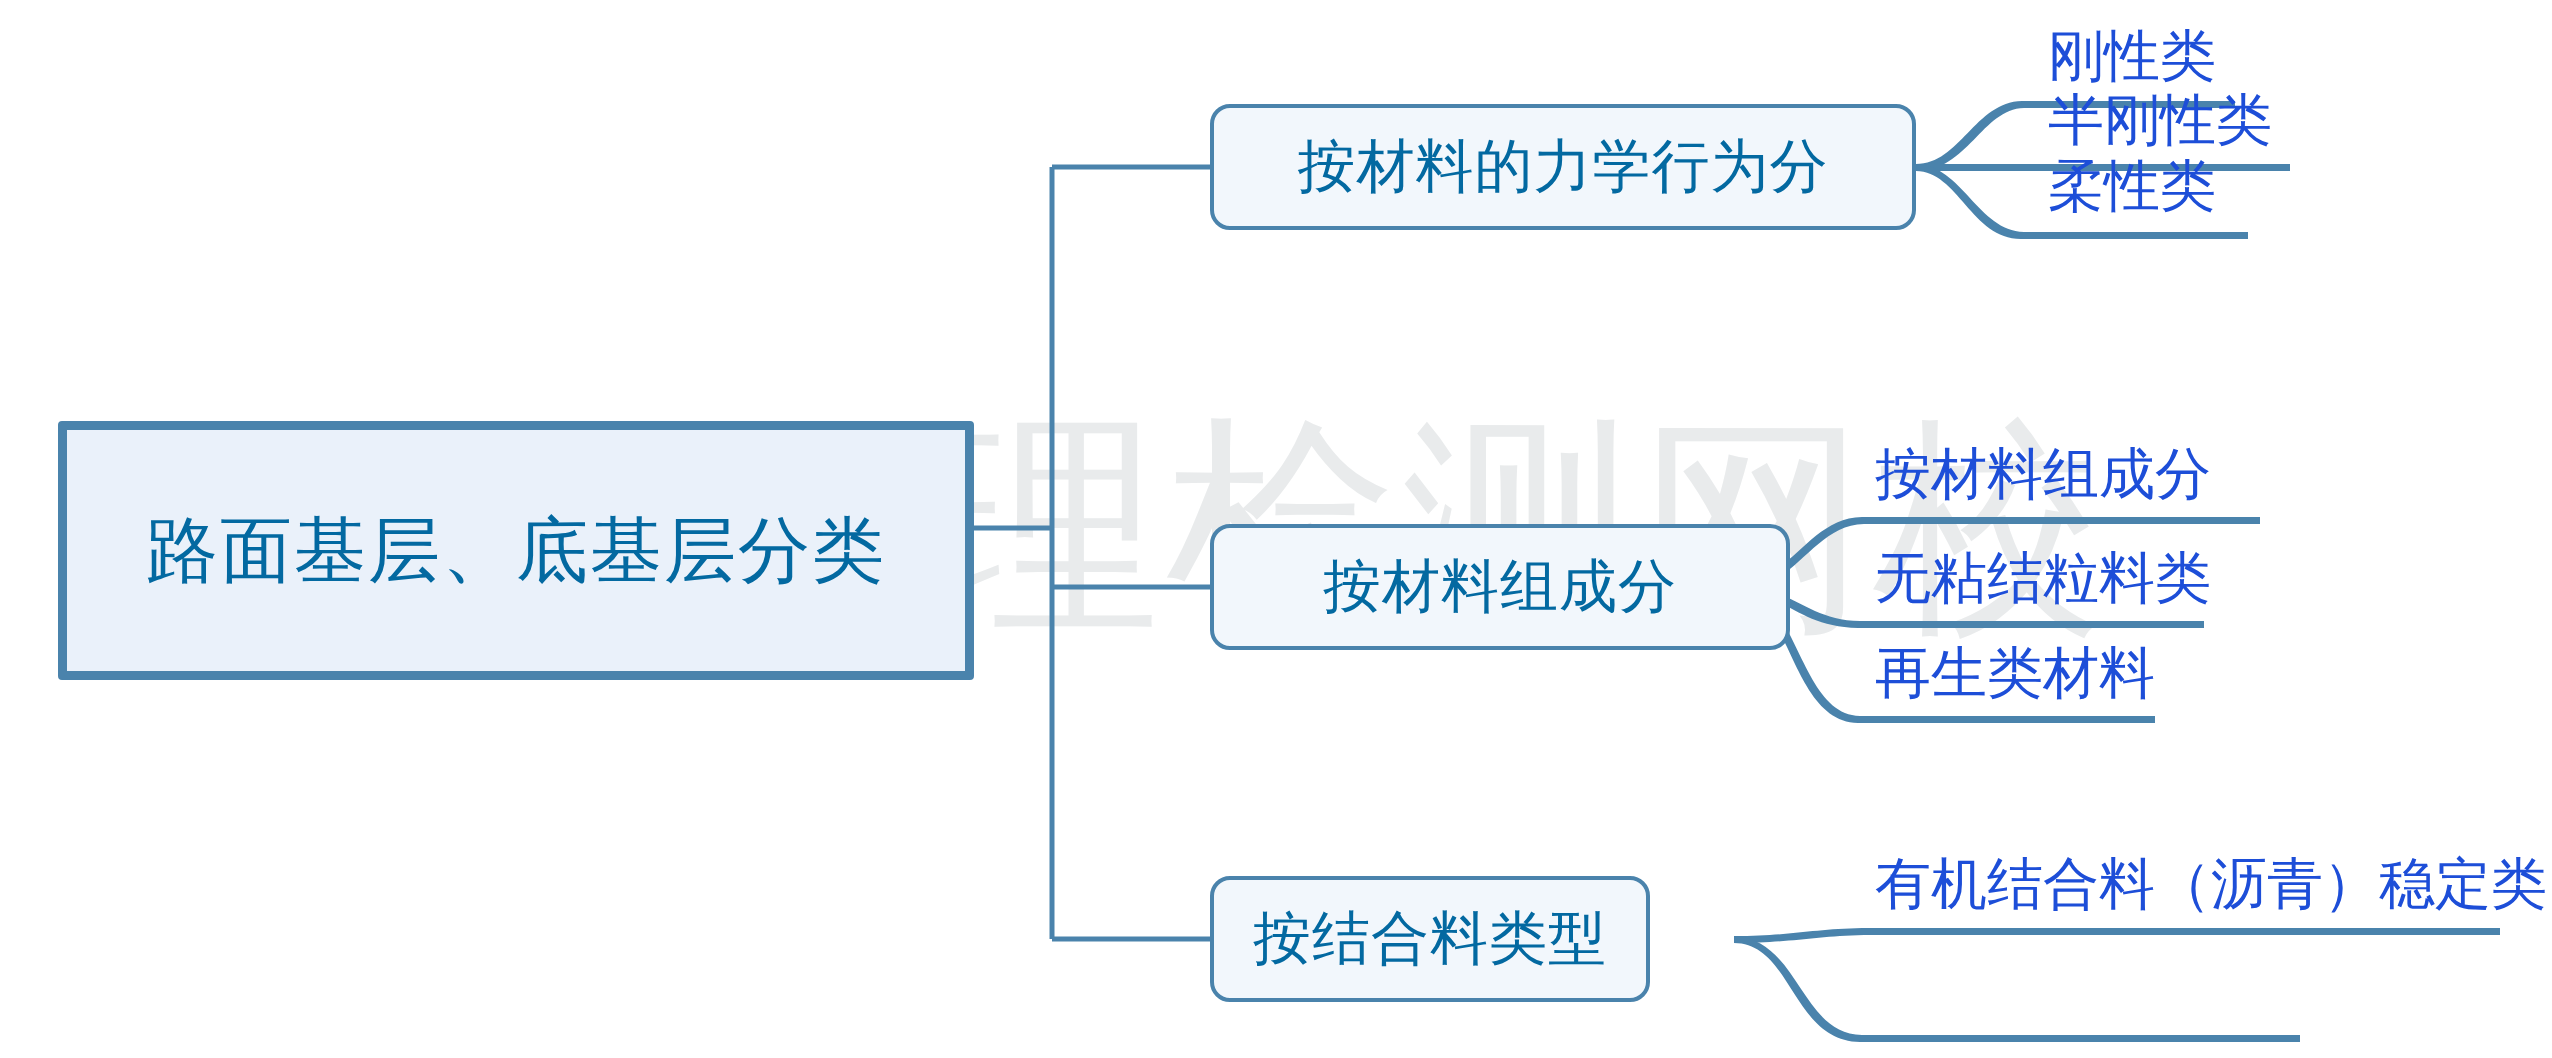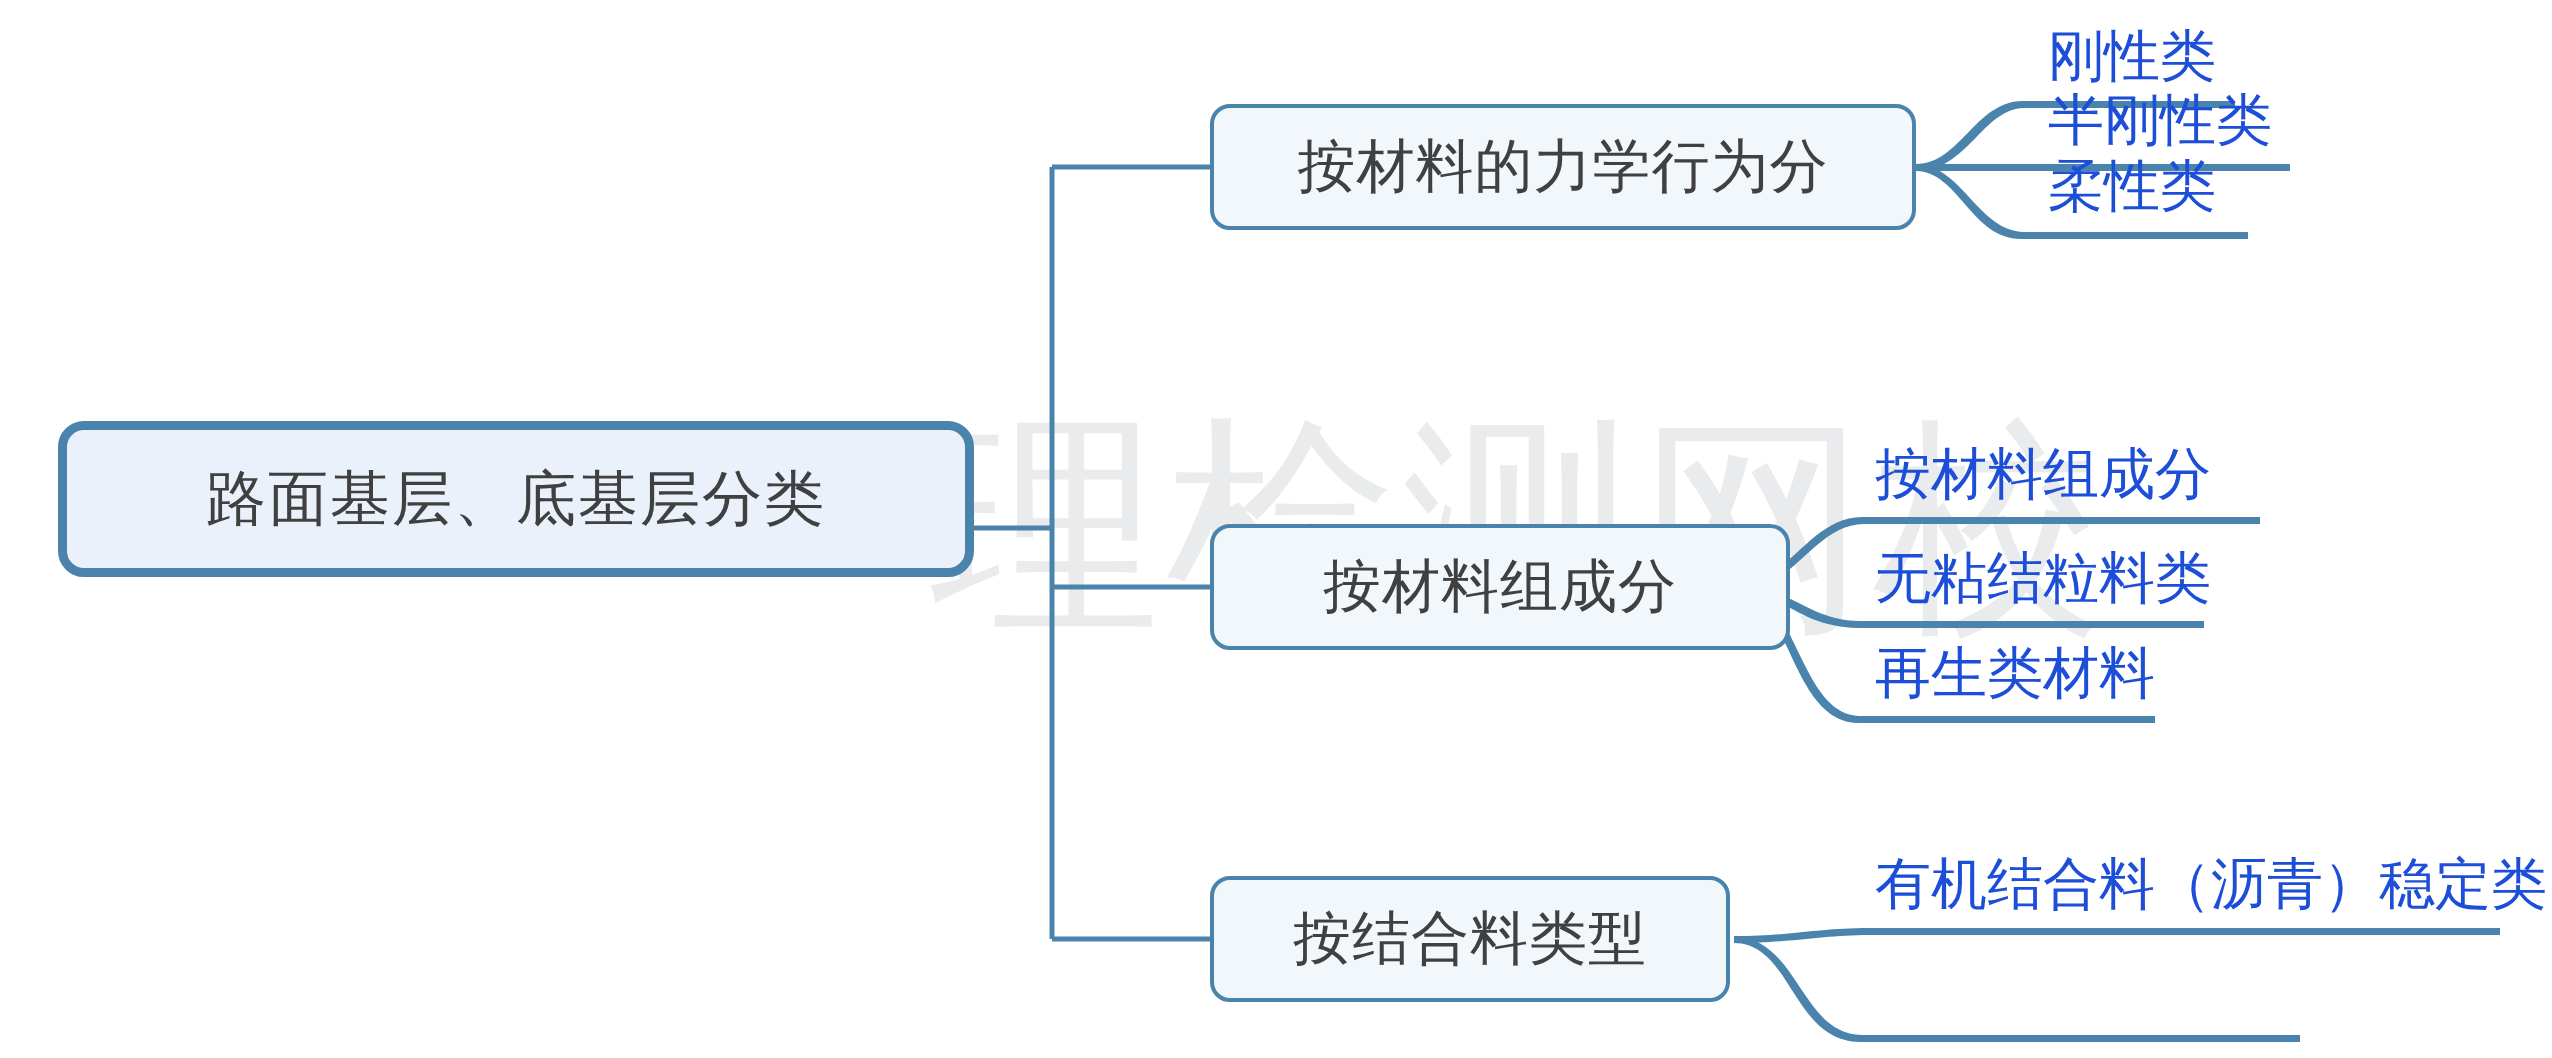--- a/index.html
+++ b/index.html
@@ -51,42 +51,42 @@
   
   .node {
     position: absolute;
     z-index: 3;
     box-sizing: border-box;
     background: #eaf1fa;
     display: flex;
     align-items: center;
     justify-content: center;
     text-align: center;
-    color: #404040;
+    color: #0369a1;
   }
   .node-root {
     left: 58px;
     top: 421px;
     width: 916px;
-    height: 156px;
+    height: 259px;
     border: 9px solid #4a83ac;
-    border-radius: 26px;
-    font-size: 60px;
+    border-radius: 4px;
+    font-size: 72px;
     letter-spacing: 2px;
   }
   .node-branch {
     border: 4px solid #4a83ac;
     border-radius: 20px;
     background: #f2f7fc;
     font-size: 58px;
     letter-spacing: 1px;
   }
   .node-b1 { left: 1210px; top: 104px;  width: 706px; height: 126px; }
   .node-b2 { left: 1210px; top: 524px;  width: 580px; height: 126px; }
-  .node-b3 { left: 1210px; top: 876px;  width: 520px; height: 126px; }
+  .node-b3 { left: 1210px; top: 876px;  width: 440px; height: 126px; }
 
   
   .leaf {
     position: absolute;
     z-index: 3;
     font-size: 56px;
     color: #1d4ed8;
     white-space: nowrap;
     letter-spacing: 0px;
     line-height: 1;

